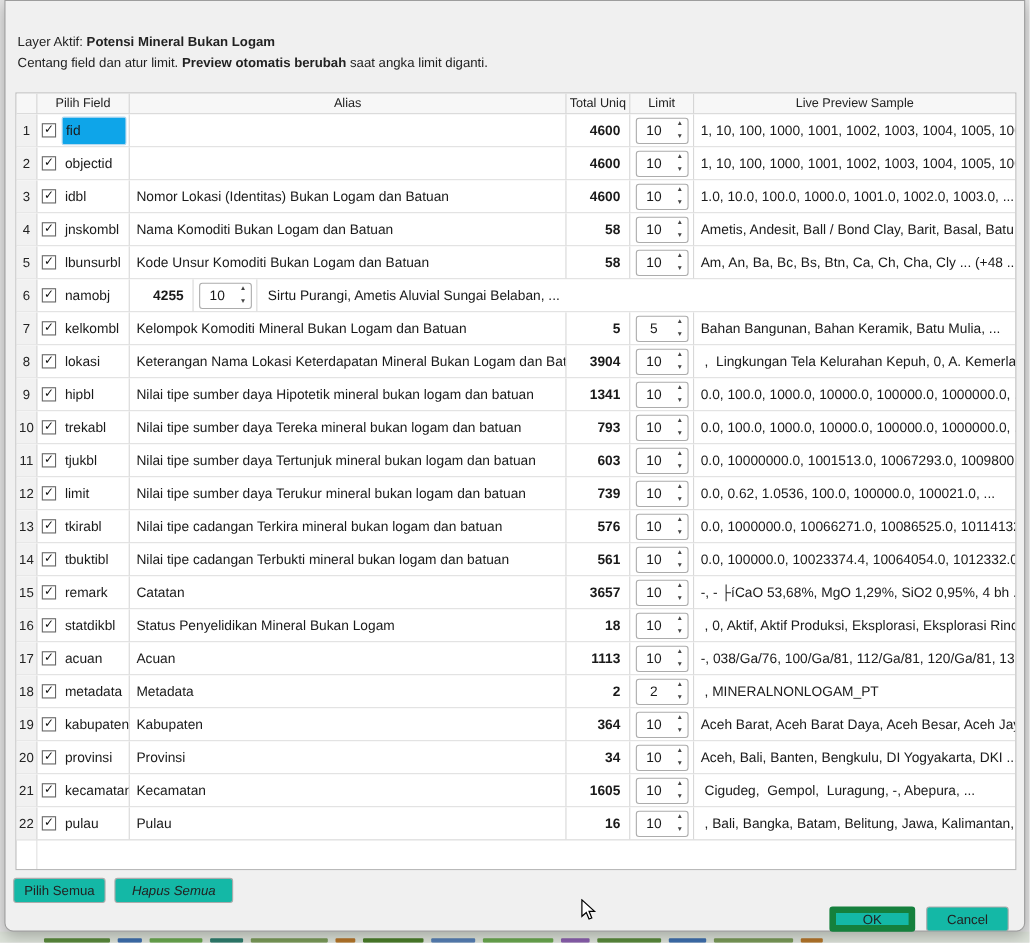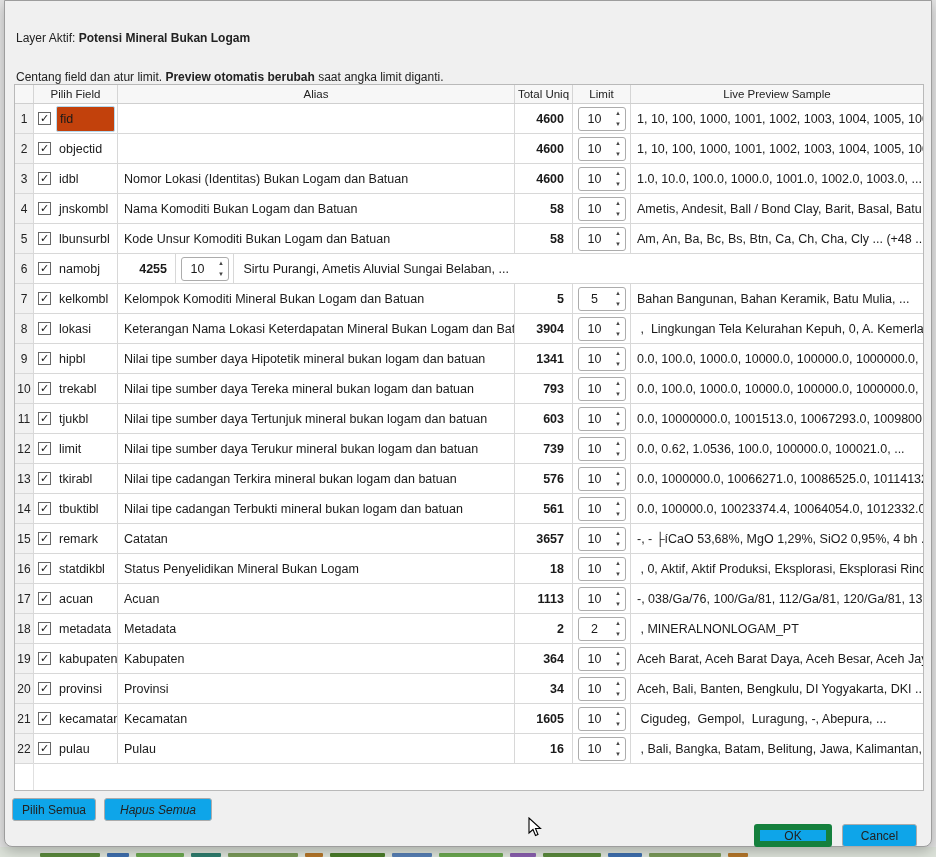--- a/index.html
+++ b/index.html
@@ -28,21 +28,21 @@
   .titlebar .logo{margin-left:10px;width:20px;height:20px;flex:0 0 auto;}
   .titlebar .ttl{margin-left:8px;font-size:12.5px;color:#222;}
   .close-btn{
     position:absolute;right:0;top:0;width:40px;height:31px;
     display:flex;align-items:center;justify-content:center;
     font-size:14px;color:#333;cursor:default;
   }
   .info{position:absolute;left:11px;font-size:12px;color:#222;white-space:pre;}
   .info b{font-weight:bold;}
   .info1{top:30px;}
-  .info2{top:49px;margin-top:20px;}
+  .info2{top:49px;}
 
   
   .table{
     position:absolute;left:9px;top:83px;width:910px;height:707px;
     background:#ffffff;border:1px solid #b9b9b9;box-sizing:border-box;
     overflow:hidden;
   }
   .thead{display:flex;height:18px;background:#f7f7f7;border-bottom:1px solid #cfcfcf;
     font-size:11.5px;color:#222;}
   .thead .hc{display:flex;align-items:center;justify-content:center;
@@ -57,36 +57,36 @@
   .c-sample{flex:1 1 auto;}
 
   .trow{display:flex;height:30px;border-bottom:1px solid #d8d8d8;box-sizing:border-box;background:#fff;}
   .trow .c{border-right:1px solid #d8d8d8;box-sizing:border-box;display:flex;align-items:center;overflow:hidden;}
   .trow .c:last-child{border-right:none;}
   .cell-num{justify-content:center;background:#f1f1f1;font-size:12px;color:#222;}
   .cell-field{padding-left:4px;gap:5px;}
   .cb{width:13px;height:13px;flex:0 0 13px;background:#fff;border:1px solid #666;box-sizing:border-box;
       display:flex;align-items:center;justify-content:center;font-size:11px;line-height:1;color:#111;font-weight:bold;}
   .fname{font-size:12.5px;white-space:nowrap;padding:0 3px;line-height:22px;}
-  .fname.hl{background:#c2410c;border:1px solid #b5d9ef;border-radius:2px;flex:1 1 auto;margin-right:2px;height:24px;display:flex;align-items:center;}
+  .fname.hl{background:#0ea5e9;border:1px solid #b5d9ef;border-radius:2px;flex:1 1 auto;margin-right:2px;height:24px;display:flex;align-items:center;}
   .cell-alias{padding-left:6px;font-size:12.5px;white-space:nowrap;}
   .cell-uniq{justify-content:flex-end;padding-right:8px;font-size:12.5px;font-weight:bold;}
   .cell-limit{justify-content:center;}
   .spin{width:48px;height:24px;background:#fff;border:1px solid #acacac;border-radius:3px;
         display:flex;align-items:stretch;box-sizing:border-box;overflow:hidden;}
   .spin .val{flex:1 1 auto;display:flex;align-items:center;justify-content:center;font-size:12.5px;padding-right:1px;}
   .spin .arrows{width:13px;flex:0 0 13px;display:flex;flex-direction:column;}
   .spin .arrows span{flex:1;display:flex;align-items:center;justify-content:center;font-size:6px;color:#444;line-height:1;}
   .cell-sample{padding-left:6px;font-size:12.5px;white-space:pre;}
 
   .empty-below{position:absolute;left:9px;top:762px;width:19px;height:27px;border-right:1px solid #e0e0e0;}
 
   
   .btn{
-    position:absolute;height:23px;background:#0ea5e9;border:1px solid #ababab;border-radius:3px;
+    position:absolute;height:23px;background:#14b8a6;border:1px solid #ababab;border-radius:3px;
     font-size:12px;color:#222;display:flex;align-items:center;justify-content:center;box-sizing:border-box;
   }
   .btn-pilih{left:7px;top:797px;width:84px;}
   .btn-hapus{left:99px;top:797px;width:108px;font-style:italic;}
   .btn-ok{top:823px;right:99px;width:78px;border:6px solid #15803d;}
   .btn-cancel{top:823px;right:14px;width:75px;}
 
   .cursor{position:absolute;left:525px;top:817px;width:20px;height:22px;z-index:50;}
 </style>
 </head>

